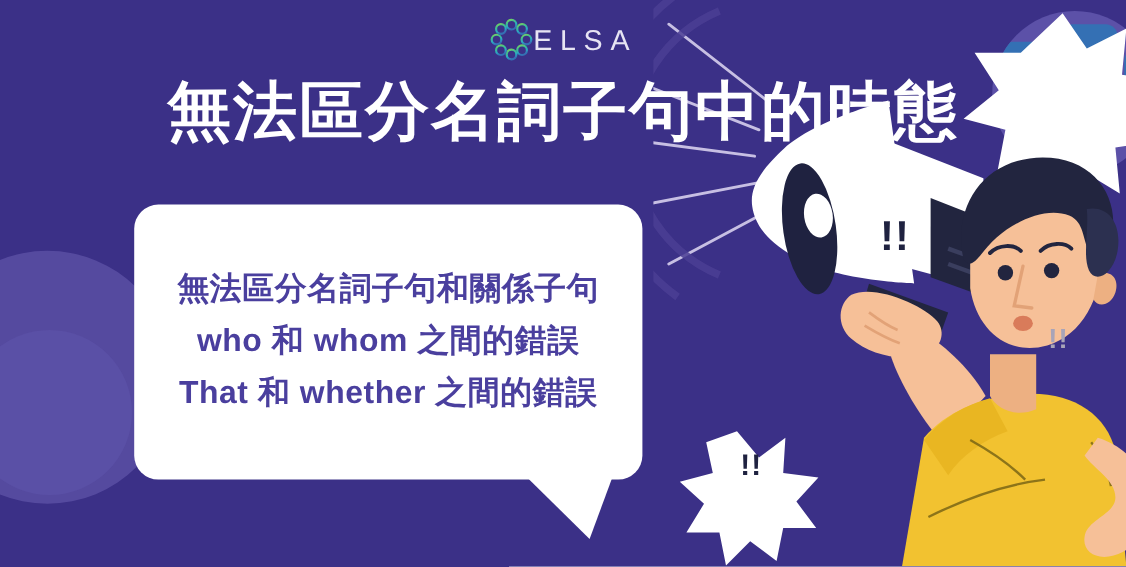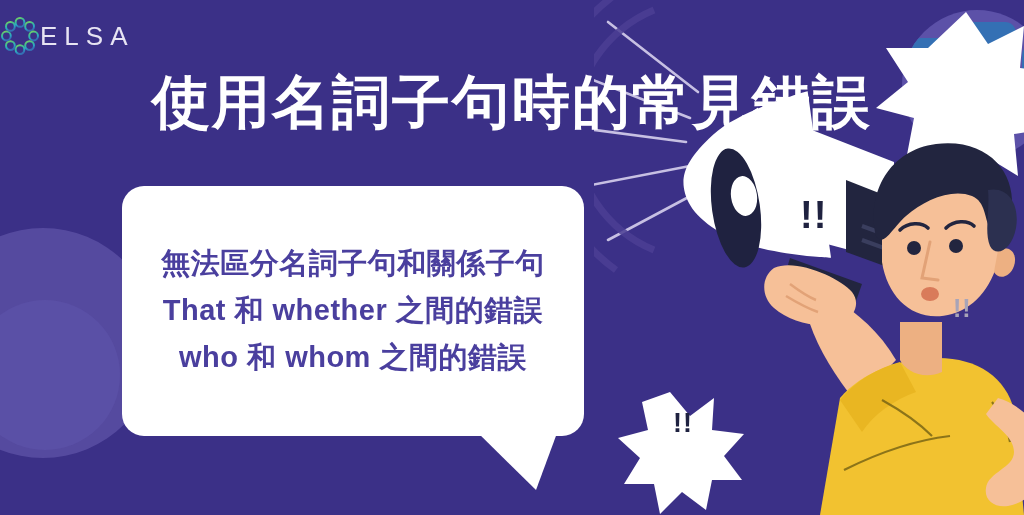--- a/index.html
+++ b/index.html
@@ -46,21 +46,21 @@
     position: absolute;
     background: #3470B4;
     border-radius: 11px;
     display: block;
   }
 
   
   .logo-wrap {
     position: absolute;
     left: 0; right: 0; top: 16px;
-    display: flex; align-items: center; 
+    display: flex; align-items: center; justify-content: center;
   }
   .logo-mark { width: 40px; height: 40px; display: block; }
   .logo-text {
     color: #E7E4F3;
     font-size: 26px;
     letter-spacing: 7px;
     font-weight: 400;
     line-height: 1;
   }
 
@@ -163,30 +163,30 @@
           <circle cx="50" cy="84" r="11"></circle>
           <circle cx="26" cy="74" r="11"></circle>
           <circle cx="16" cy="50" r="11"></circle>
           <circle cx="26" cy="26" r="11"></circle>
         </g>
       </svg>
     </span>
     <span class="logo-text">ELSA</span>
   </div>
 
-  <h1 class="title">使用名詞子句時的常見錯誤</h1>
+  <h1 class="title">無法區分名詞子句中的時態</h1>
 
   <svg class="bubble-tail" viewBox="0 0 1024 515">
     <path d="M470 425 L560 425 L536 490 Z" fill="#FFFFFF"></path>
   </svg>
 
   <div class="bubble">
     <div class="bubble-line">無法區分名詞子句和關係子句</div>
+    <div class="bubble-line">who 和 whom 之間的錯誤</div>
     <div class="bubble-line">That 和 whether 之間的錯誤</div>
-    <div class="bubble-line">who 和 whom 之間的錯誤</div>
   </div>
 
   <div class="illus">
     <svg viewBox="0 0 430 515" aria-hidden="true">
 
       <g stroke="#CFC8E8" stroke-width="2.6" stroke-linecap="round" opacity=".95">
         <line x1="14" y1="22" x2="104" y2="92"></line>
         <line x1="-6" y1="78" x2="96" y2="118"></line>
         <line x1="-14" y1="128" x2="92" y2="142"></line>
         <line x1="-8" y1="186" x2="96" y2="166"></line>

